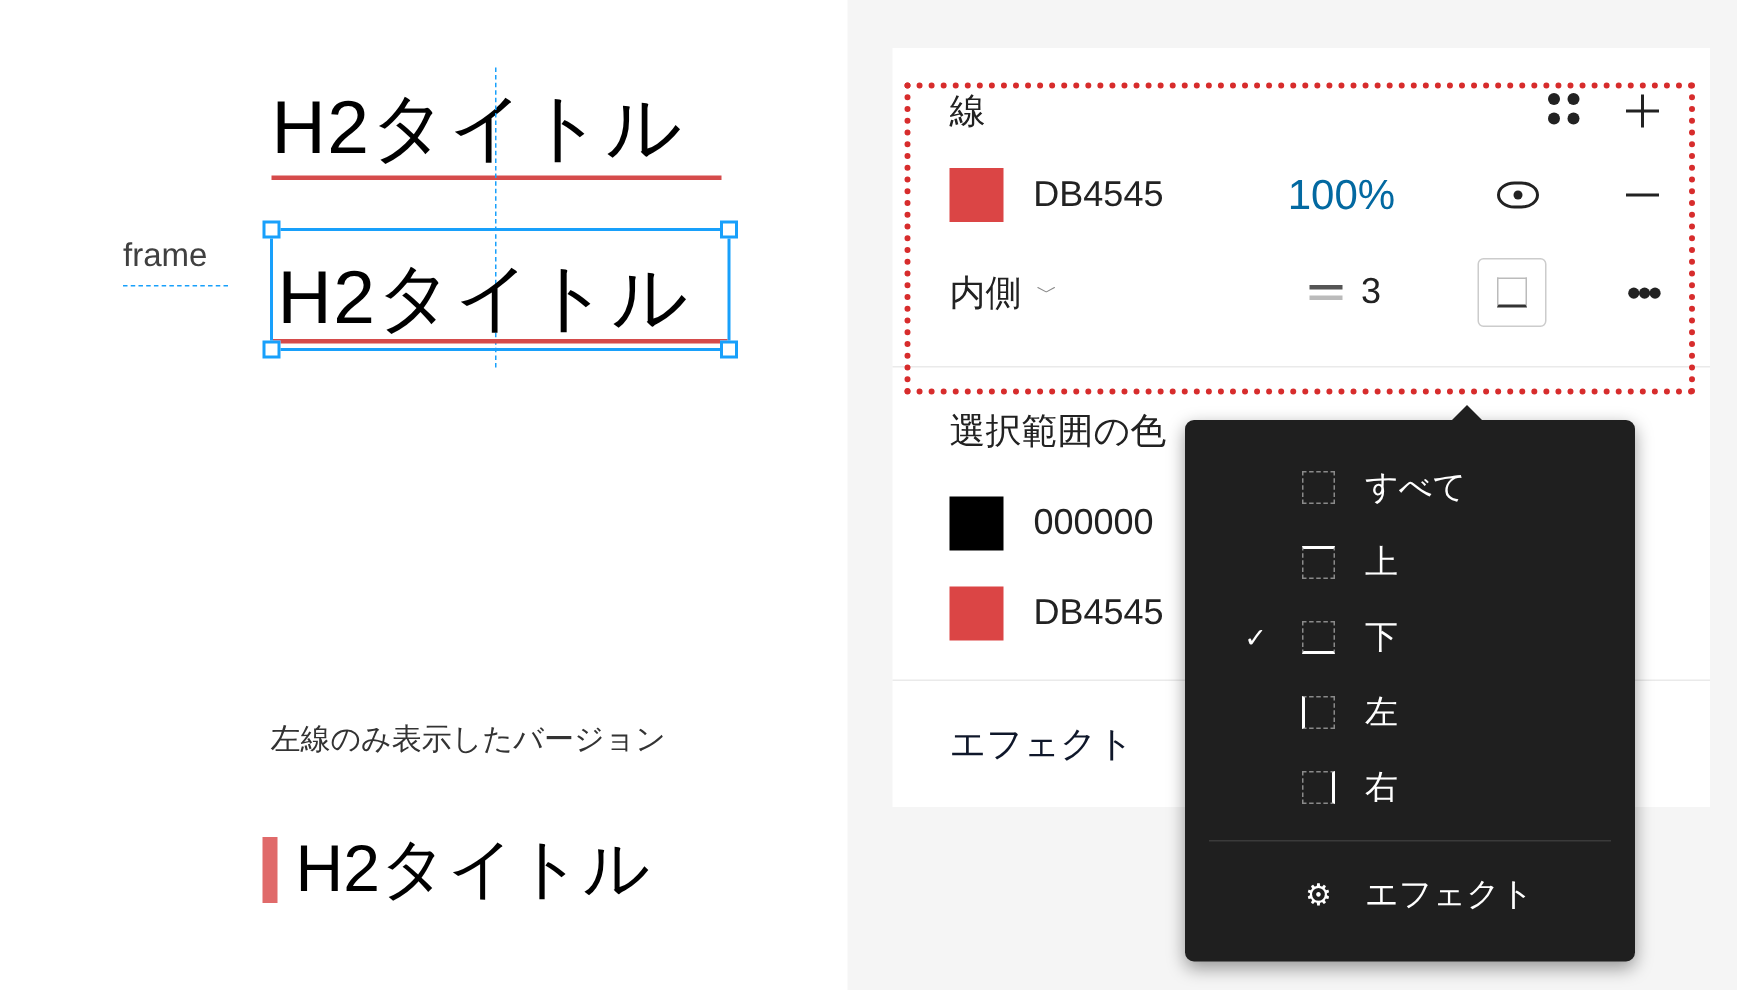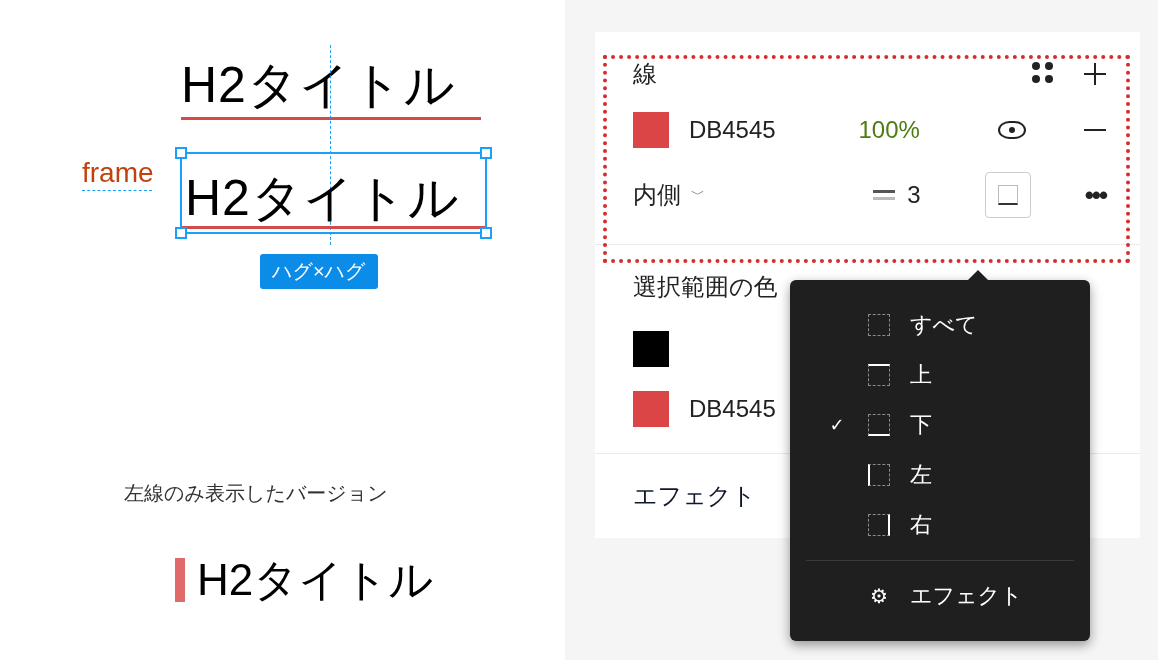--- a/index.html
+++ b/index.html
@@ -8,55 +8,55 @@
     
     .canvas { position:absolute; left:0; top:0; width:560px; height:660px; }
 
     .title1 { position:absolute; left:181px; top:52px; font-size:50px; color:#000; letter-spacing:1px; }
     .title1-underline { position:absolute; left:181px; top:117px; width:300px; height:3px; background:#D54B4B; }
 
     
     .vguide { position:absolute; left:330px; top:45px; height:200px; border-left:1px dashed #18A0FB; }
 
     
-    .frame-label { position:absolute; left:82px; top:157px; color:#c2410c; font-size:28px; }
+    .frame-label { position:absolute; left:82px; top:157px; color:#404040; font-size:22px; }
     .frame-label-dash { position:absolute; left:82px; top:190px; width:70px; border-top:1px dashed #18A0FB; }
 
     
     .sel-frame { position:absolute; left:180px; top:152px; width:307px; height:82px; border:2px solid #18A0FB; }
     .sel-frame .txt { position:absolute; left:3px; top:11px; font-size:50px; color:#000; letter-spacing:1px; white-space:nowrap; }
     .sel-frame .uline { position:absolute; left:0; bottom:3px; width:100%; height:3px; background:#D54B4B; }
     .handle { position:absolute; width:12px; height:12px; background:#fff; border:2px solid #18A0FB; }
     .h-tl{left:-7px;top:-7px}.h-tr{right:-7px;top:-7px}.h-bl{left:-7px;bottom:-7px}.h-br{right:-7px;bottom:-7px}
 
     .hug-badge { position:absolute; left:260px; top:254px; background:#0C8CE9; color:#fff; font-size:20px; padding:4px 12px; border-radius:3px; }
 
     
-    .note { position:absolute; left:124px; top:478px; font-size:20px; color:#333; line-height:1.5; text-align:left; width:320px; }
+    .note { position:absolute; left:124px; top:478px; font-size:20px; color:#333; line-height:1.5; text-align:right; width:320px; }
     .title3 { position:absolute; left:175px; top:558px; font-size:44px; color:#000; border-left:10px solid #E06A6A; padding-left:12px; line-height:1; }
 
     
     .panel-bg { position:absolute; left:565px; top:0; width:593px; height:660px; background:#F5F5F5; }
     .panel { position:absolute; left:595px; top:32px; width:545px; background:#fff; }
 
     
     .stroke-highlight { position:absolute; left:603px; top:55px; width:527px; height:208px; border:4px dotted #D72C2C; pointer-events:none; z-index:5; }
 
     .section { padding:26px 34px 26px 38px; border-bottom:1px solid #EAEAEA; position:relative; }
     .sec-header { display:flex; align-items:center; justify-content:space-between; margin-bottom:22px; }
     .sec-title { font-size:24px; color:#222; font-weight:500; }
     .head-icons { display:flex; align-items:center; gap:28px; }
 
     .row { display:flex; align-items:center; gap:20px; margin-bottom:24px; }
     .row:last-child{margin-bottom:0;}
     .swatch { width:36px; height:36px; }
     .sw-red { background:#DB4545; }
     .sw-black { background:#000; }
     .hex { font-size:24px; color:#222; width:150px; }
-    .opacity { font-size:24px; color:#4d7c0f; width:100px; }
+    .opacity { font-size:28px; color:#0369a1; width:100px; }
     .grow { flex:1; }
 
     .pos-dd { display:flex; align-items:center; gap:10px; font-size:24px; color:#222; }
     .chev { font-size:14px; color:#888; }
 
     .weight-field { display:flex; align-items:center; gap:12px; font-size:24px; color:#222; }
     .weight-ico { width:22px; display:flex; flex-direction:column; gap:4px; }
     .weight-ico span{height:3px;background:#555;}
     .weight-ico span:nth-child(2){background:#bbb;}
 
@@ -104,21 +104,20 @@
 
   <div class="sel-frame">
     <div class="txt">H2タイトル</div>
     <div class="uline"></div>
     <div class="handle h-tl"></div>
     <div class="handle h-tr"></div>
     <div class="handle h-bl"></div>
     <div class="handle h-br"></div>
   </div>
 
-  <div class="hug-badge">ハグ×ハグ</div>
 
   <div class="note">
     <span>左線のみ表示したバージョン</span><br>
   </div>
   <div class="title3">H2タイトル</div>
 </div>
 
 <div class="panel-bg"></div>
 <div class="panel">
 
@@ -165,20 +164,21 @@
       <div class="dots3">•••</div>
     </div>
   </div>
 
   <div class="section">
     <div class="sec-header" style="margin-bottom:28px;">
       <div class="sec-title">選択範囲の色</div>
     </div>
     <div class="row">
       <div class="swatch sw-black"></div>
+      <div class="hex">000000</div>
     </div>
     <div class="row">
       <div class="swatch sw-red"></div>
       <div class="hex">DB4545</div>
     </div>
   </div>
 
   <div class="section" style="border-bottom:none;">
     <div class="sec-header" style="margin-bottom:0;">
       <div class="sec-title muted">エフェクト</div>

